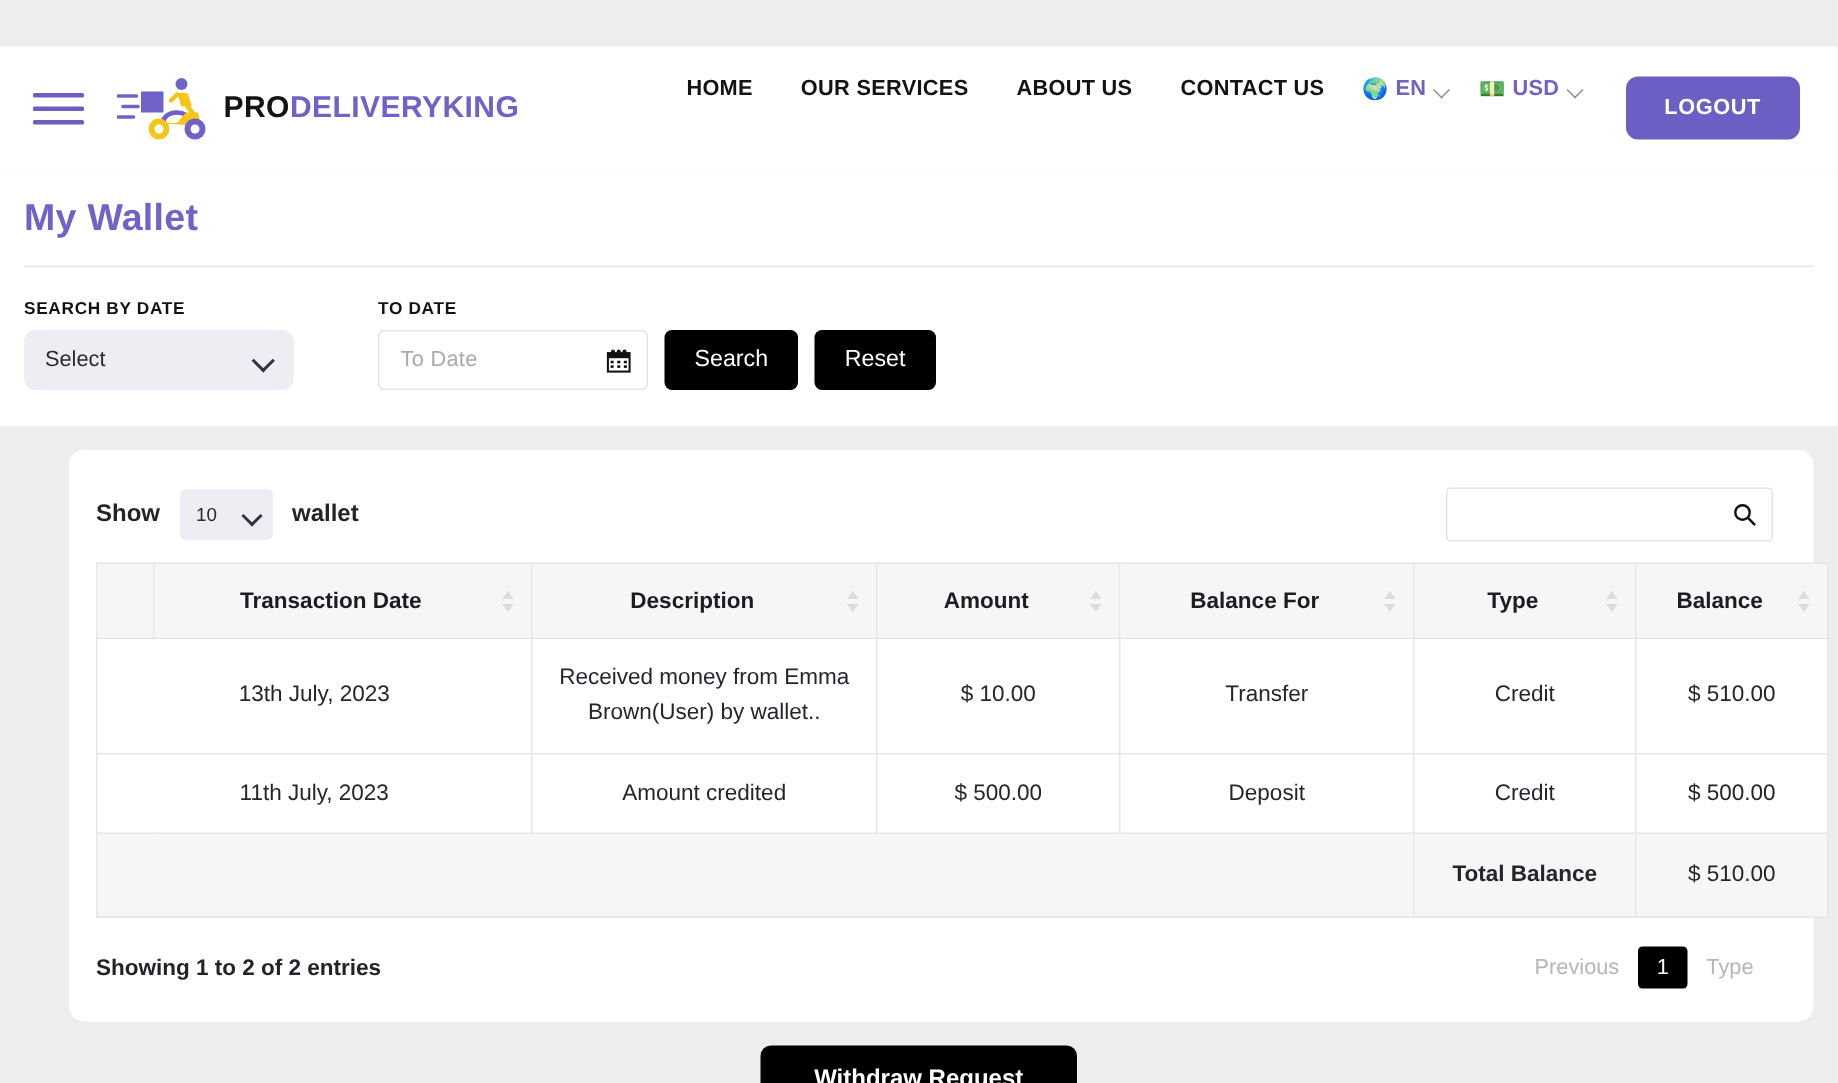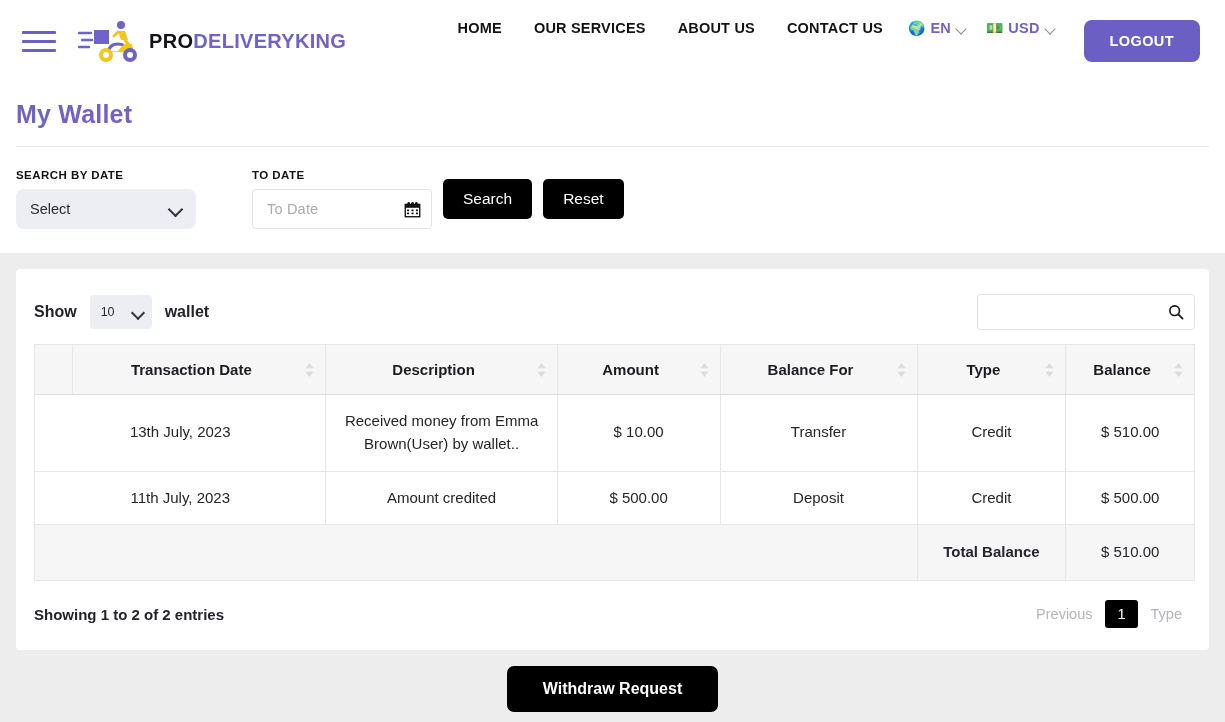--- a/index.html
+++ b/index.html
@@ -12,20 +12,21 @@
   }
 
   
   .header {
     height: 82px;
     background: #ffffff;
     display: flex;
     align-items: center;
     padding: 0 25px 0 22px;
     position: relative;
+    margin-top: 31px;
   }
   .hamburger {
     width: 34px;
     height: 26px;
     display: flex;
     flex-direction: column;
     justify-content: center;
     gap: 6px;
     cursor: pointer;
     margin-right: 22px;
@@ -117,21 +118,21 @@
     font-size: 25px;
     font-weight: bold;
     color: #6f62c9;
     letter-spacing: 0.2px;
     padding: 18px 0 17px 0;
   }
   .divider { height: 1px; background: #e7e7e7; }
 
   .filters {
     display: flex;
-    align-items: center;
+    align-items: flex-end;
     gap: 0;
     padding: 22px 0 24px 0;
   }
   .field { display: flex; flex-direction: column; }
   .field-label {
     font-size: 11.5px;
     font-weight: bold;
     color: #131216;
     letter-spacing: 0.45px;
     margin-bottom: 8px;
@@ -196,22 +197,23 @@
     height: 40px;
     cursor: pointer;
     font-family: "Liberation Sans", sans-serif;
   }
   .btn-gap { width: 11px; }
 
   
   .card-wrap { padding: 16px 16px 0 16px; }
   .card {
     background: #ffffff;
-    border-radius: 4px;
-    padding: 20px 14px 14px 18px;
+    border-radius: 10px;
+    padding: 20px 27px 14px 18px;
+    margin-left: 30px;
   }
   .table-controls {
     display: flex;
     align-items: center;
     padding: 5px 0 14px 0;
   }
   .show-entries { display: flex; align-items: center; gap: 13px; }
   .show-entries .lbl {
     font-size: 16px;
     font-weight: bold;

